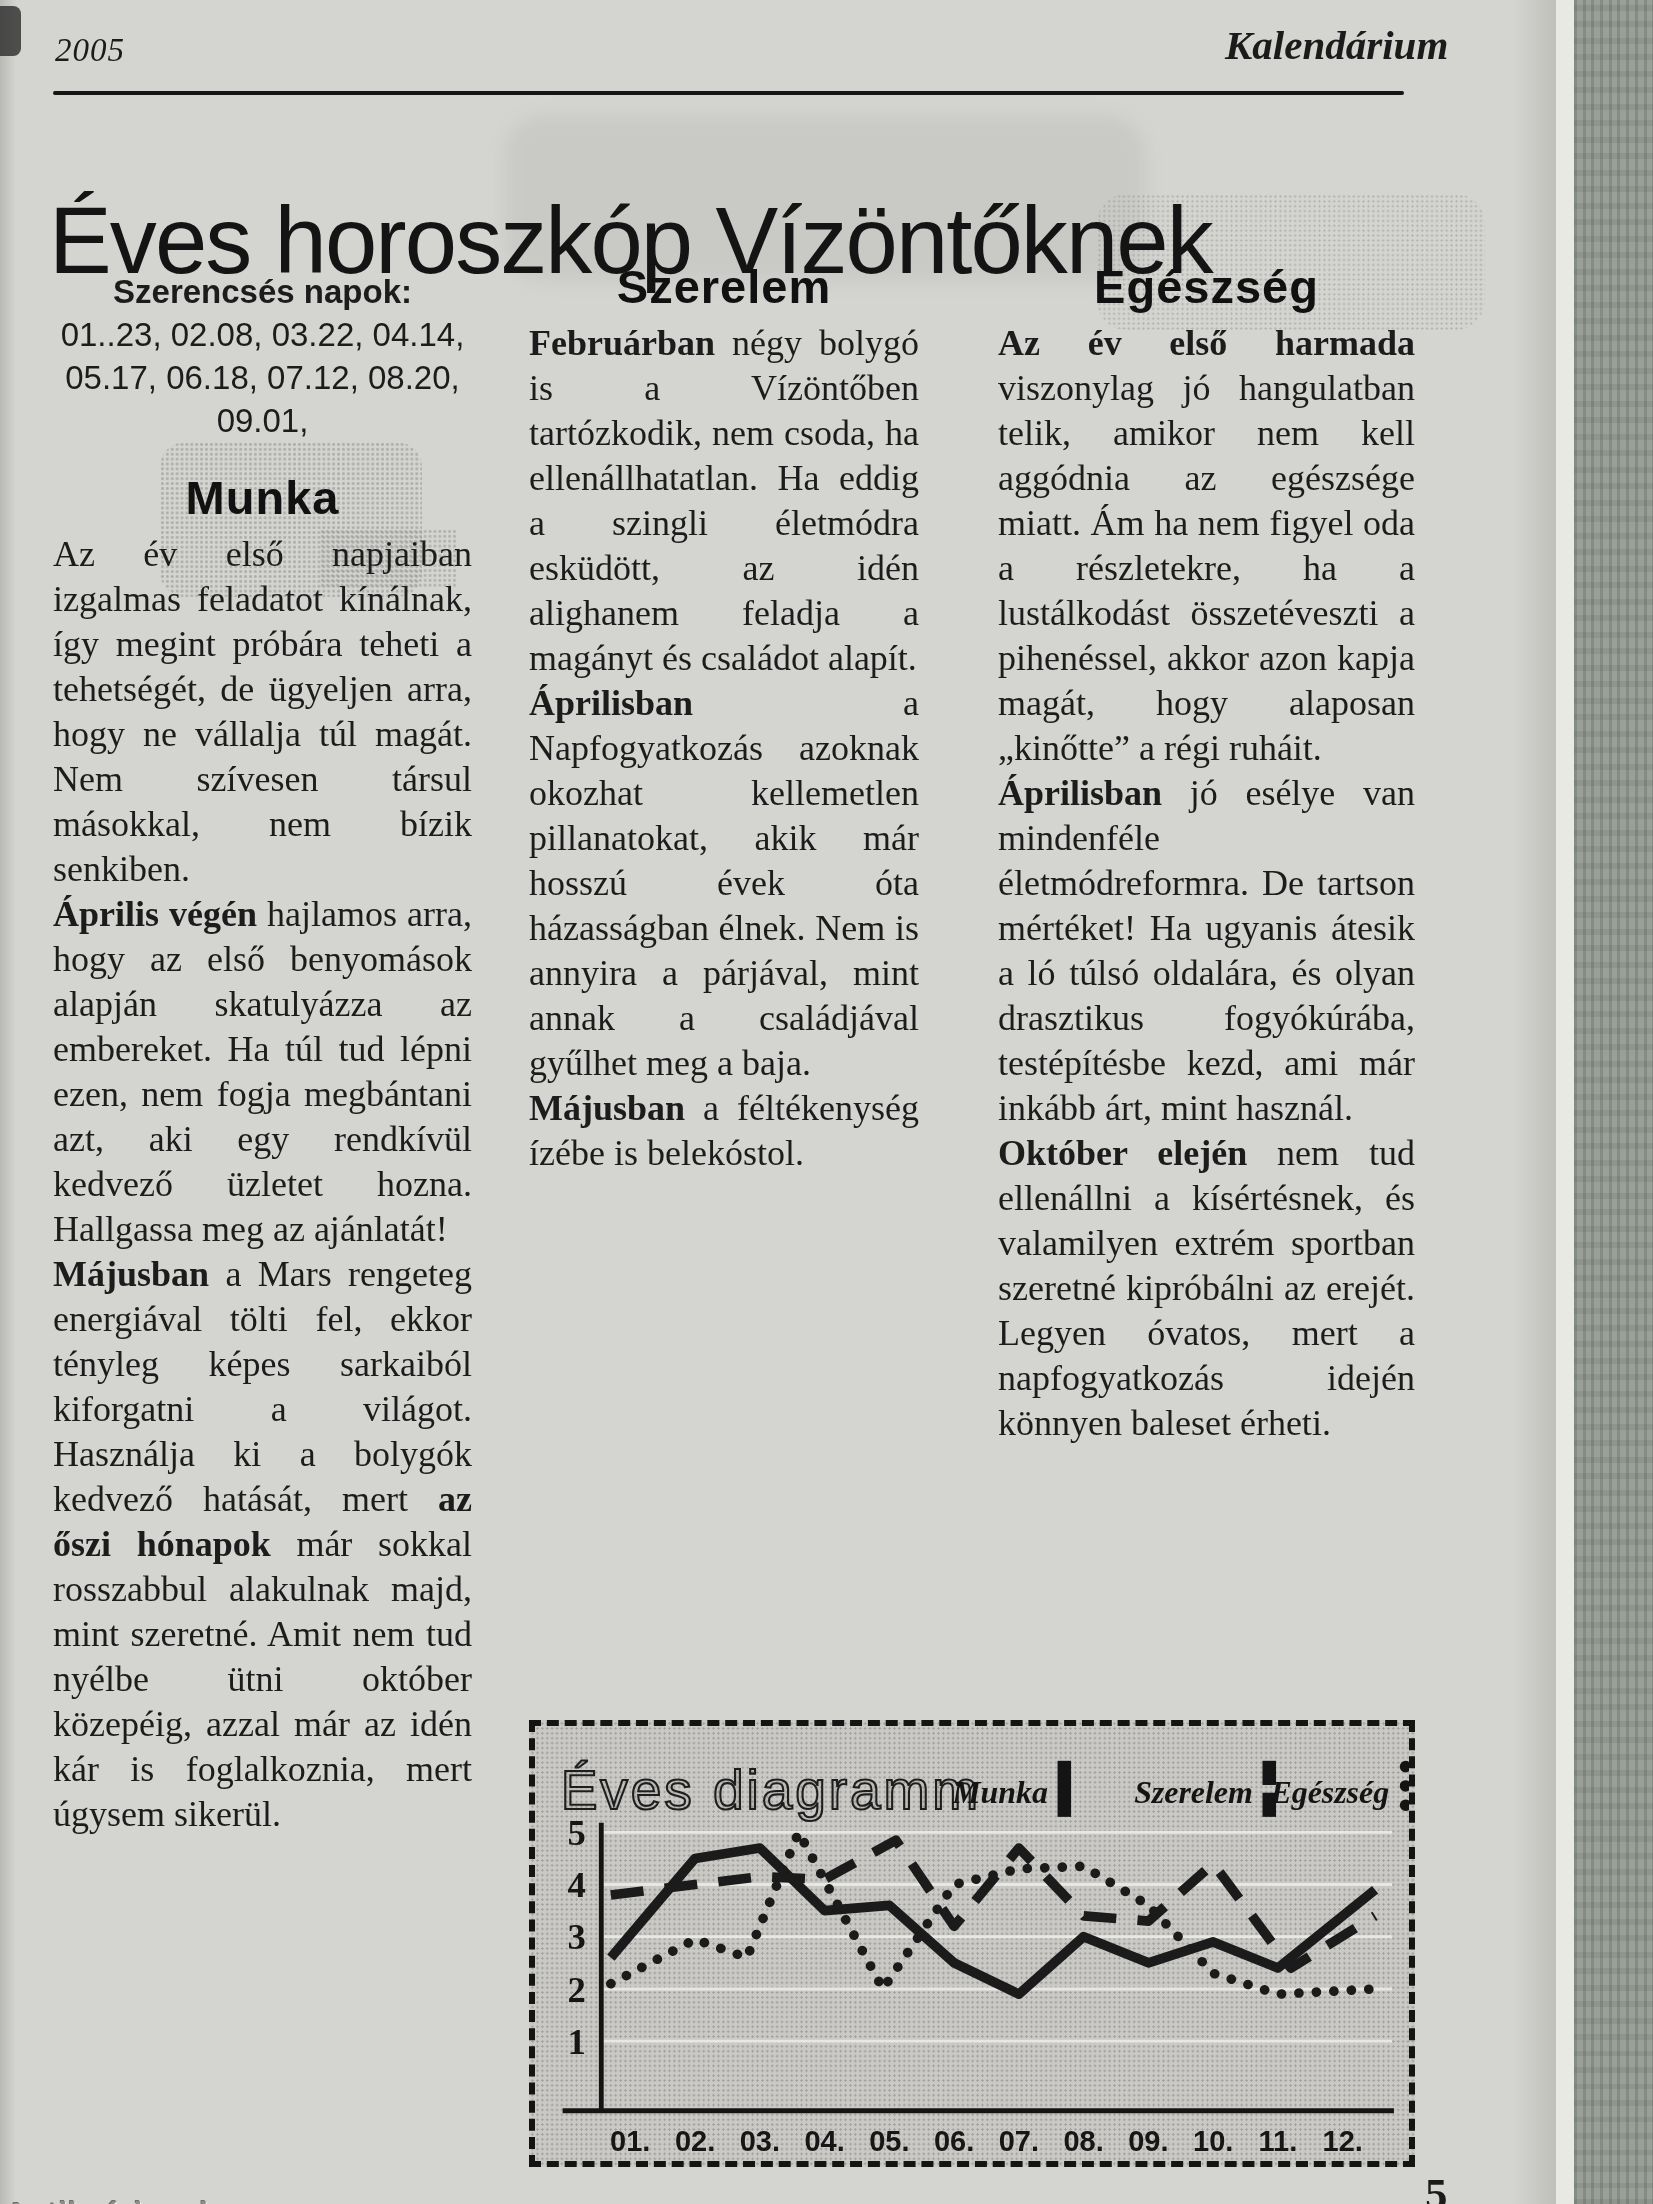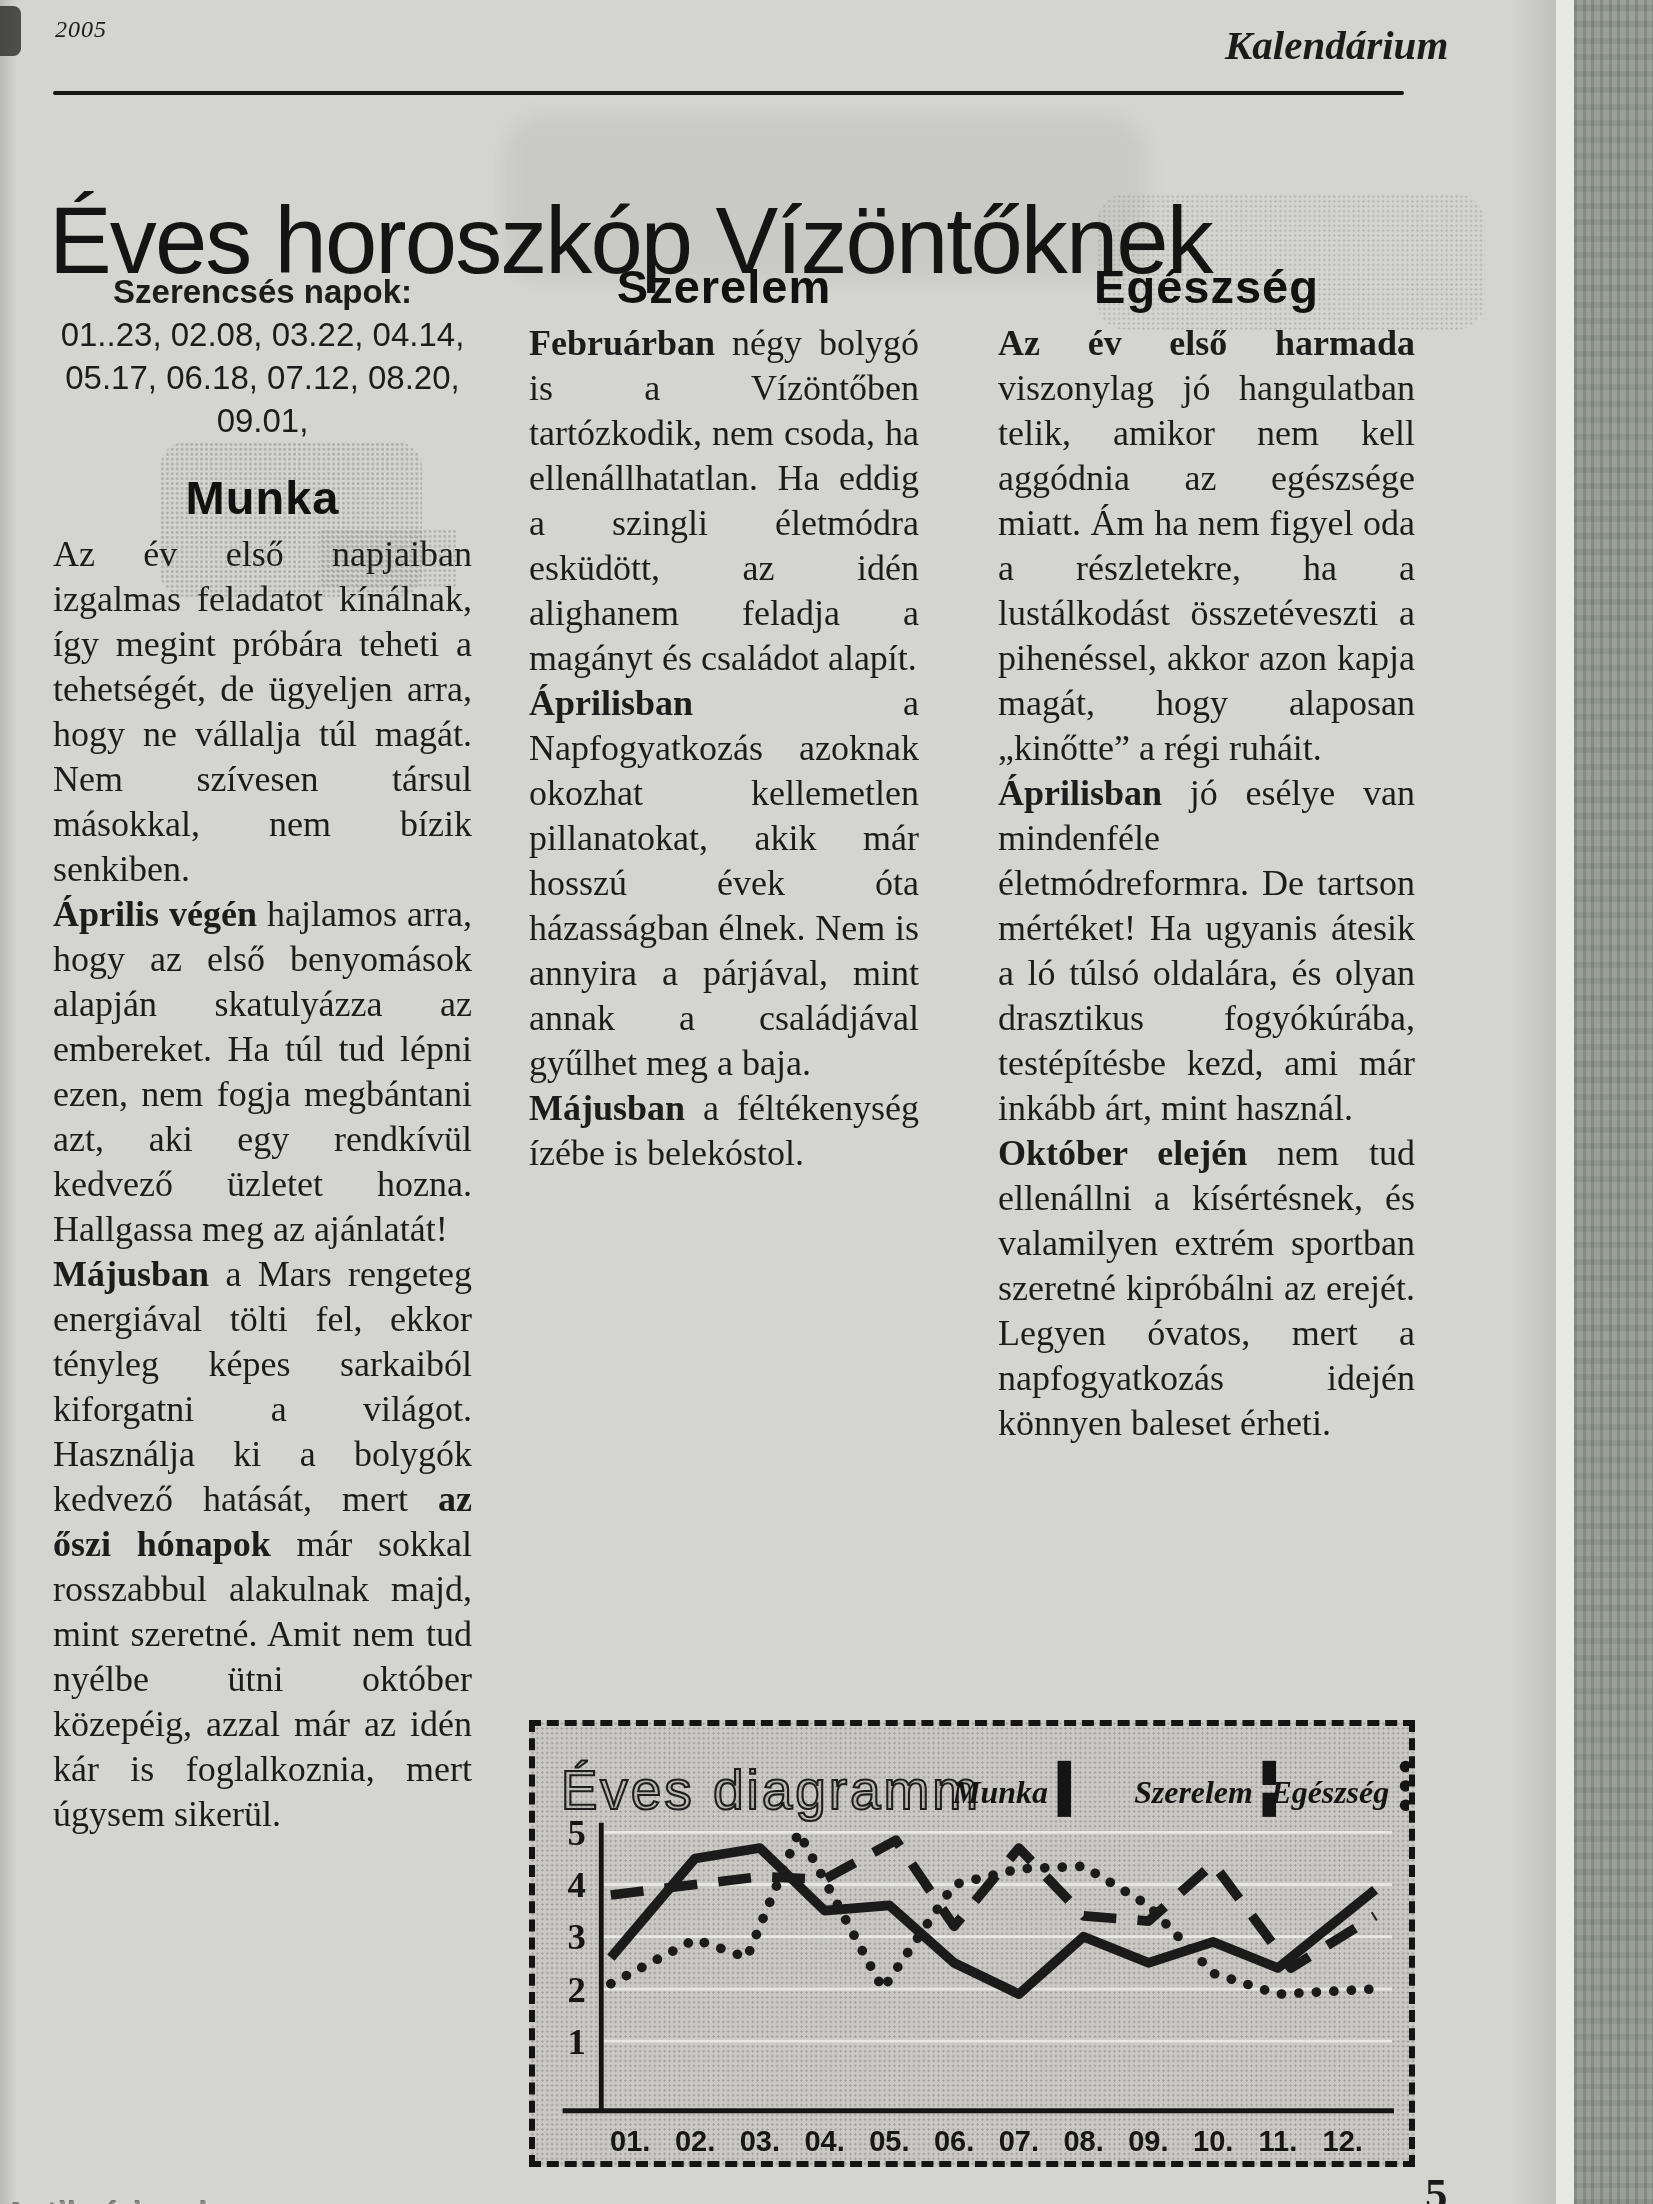--- a/index.html
+++ b/index.html
@@ -18,21 +18,21 @@
     background:linear-gradient(90deg,#d4d4d1,#bfbfba);}
   .edge-white{position:absolute;left:1556px;top:0;width:17.5px;height:100%;background:#e9e9e4;}
   .edge-strip{position:absolute;left:1574px;top:0;width:80px;height:100%;
     background:#9aa097;
     background-image:repeating-linear-gradient(90deg,rgba(70,80,68,.25) 0 2.9px,rgba(0,0,0,0) 2.9px 8.7px),
                      repeating-linear-gradient(0deg,rgba(60,70,58,.12) 0 5.8px,rgba(0,0,0,0) 5.8px 16.5px);}
   .corner-mark{position:absolute;left:0;top:5.8px;width:21.3px;height:50px;background:#2a2a2a;
     border-radius:0 7.8px 7.8px 0;opacity:.8;}
 
   
-  .year{position:absolute;left:55px;top:16px;font-style:italic;font-size:24px;letter-spacing:1px;}
+  .year{position:absolute;left:55px;top:32px;font-style:italic;font-size:33px;letter-spacing:1px;}
   .section{position:absolute;left:1225px;top:21.3px;font-style:italic;font-weight:bold;font-size:41px;}
   .rule{position:absolute;left:53px;top:91px;width:1351px;height:3.9px;background:#151515;border-radius:1.9px;}
 
   .title{
     position:absolute;left:49px;top:124px;width:1397px;
     font-family:"Liberation Sans", sans-serif;
     font-size:94px;font-weight:400;letter-spacing:-1.9px;color:#141414;white-space:nowrap;
   }
 
   

